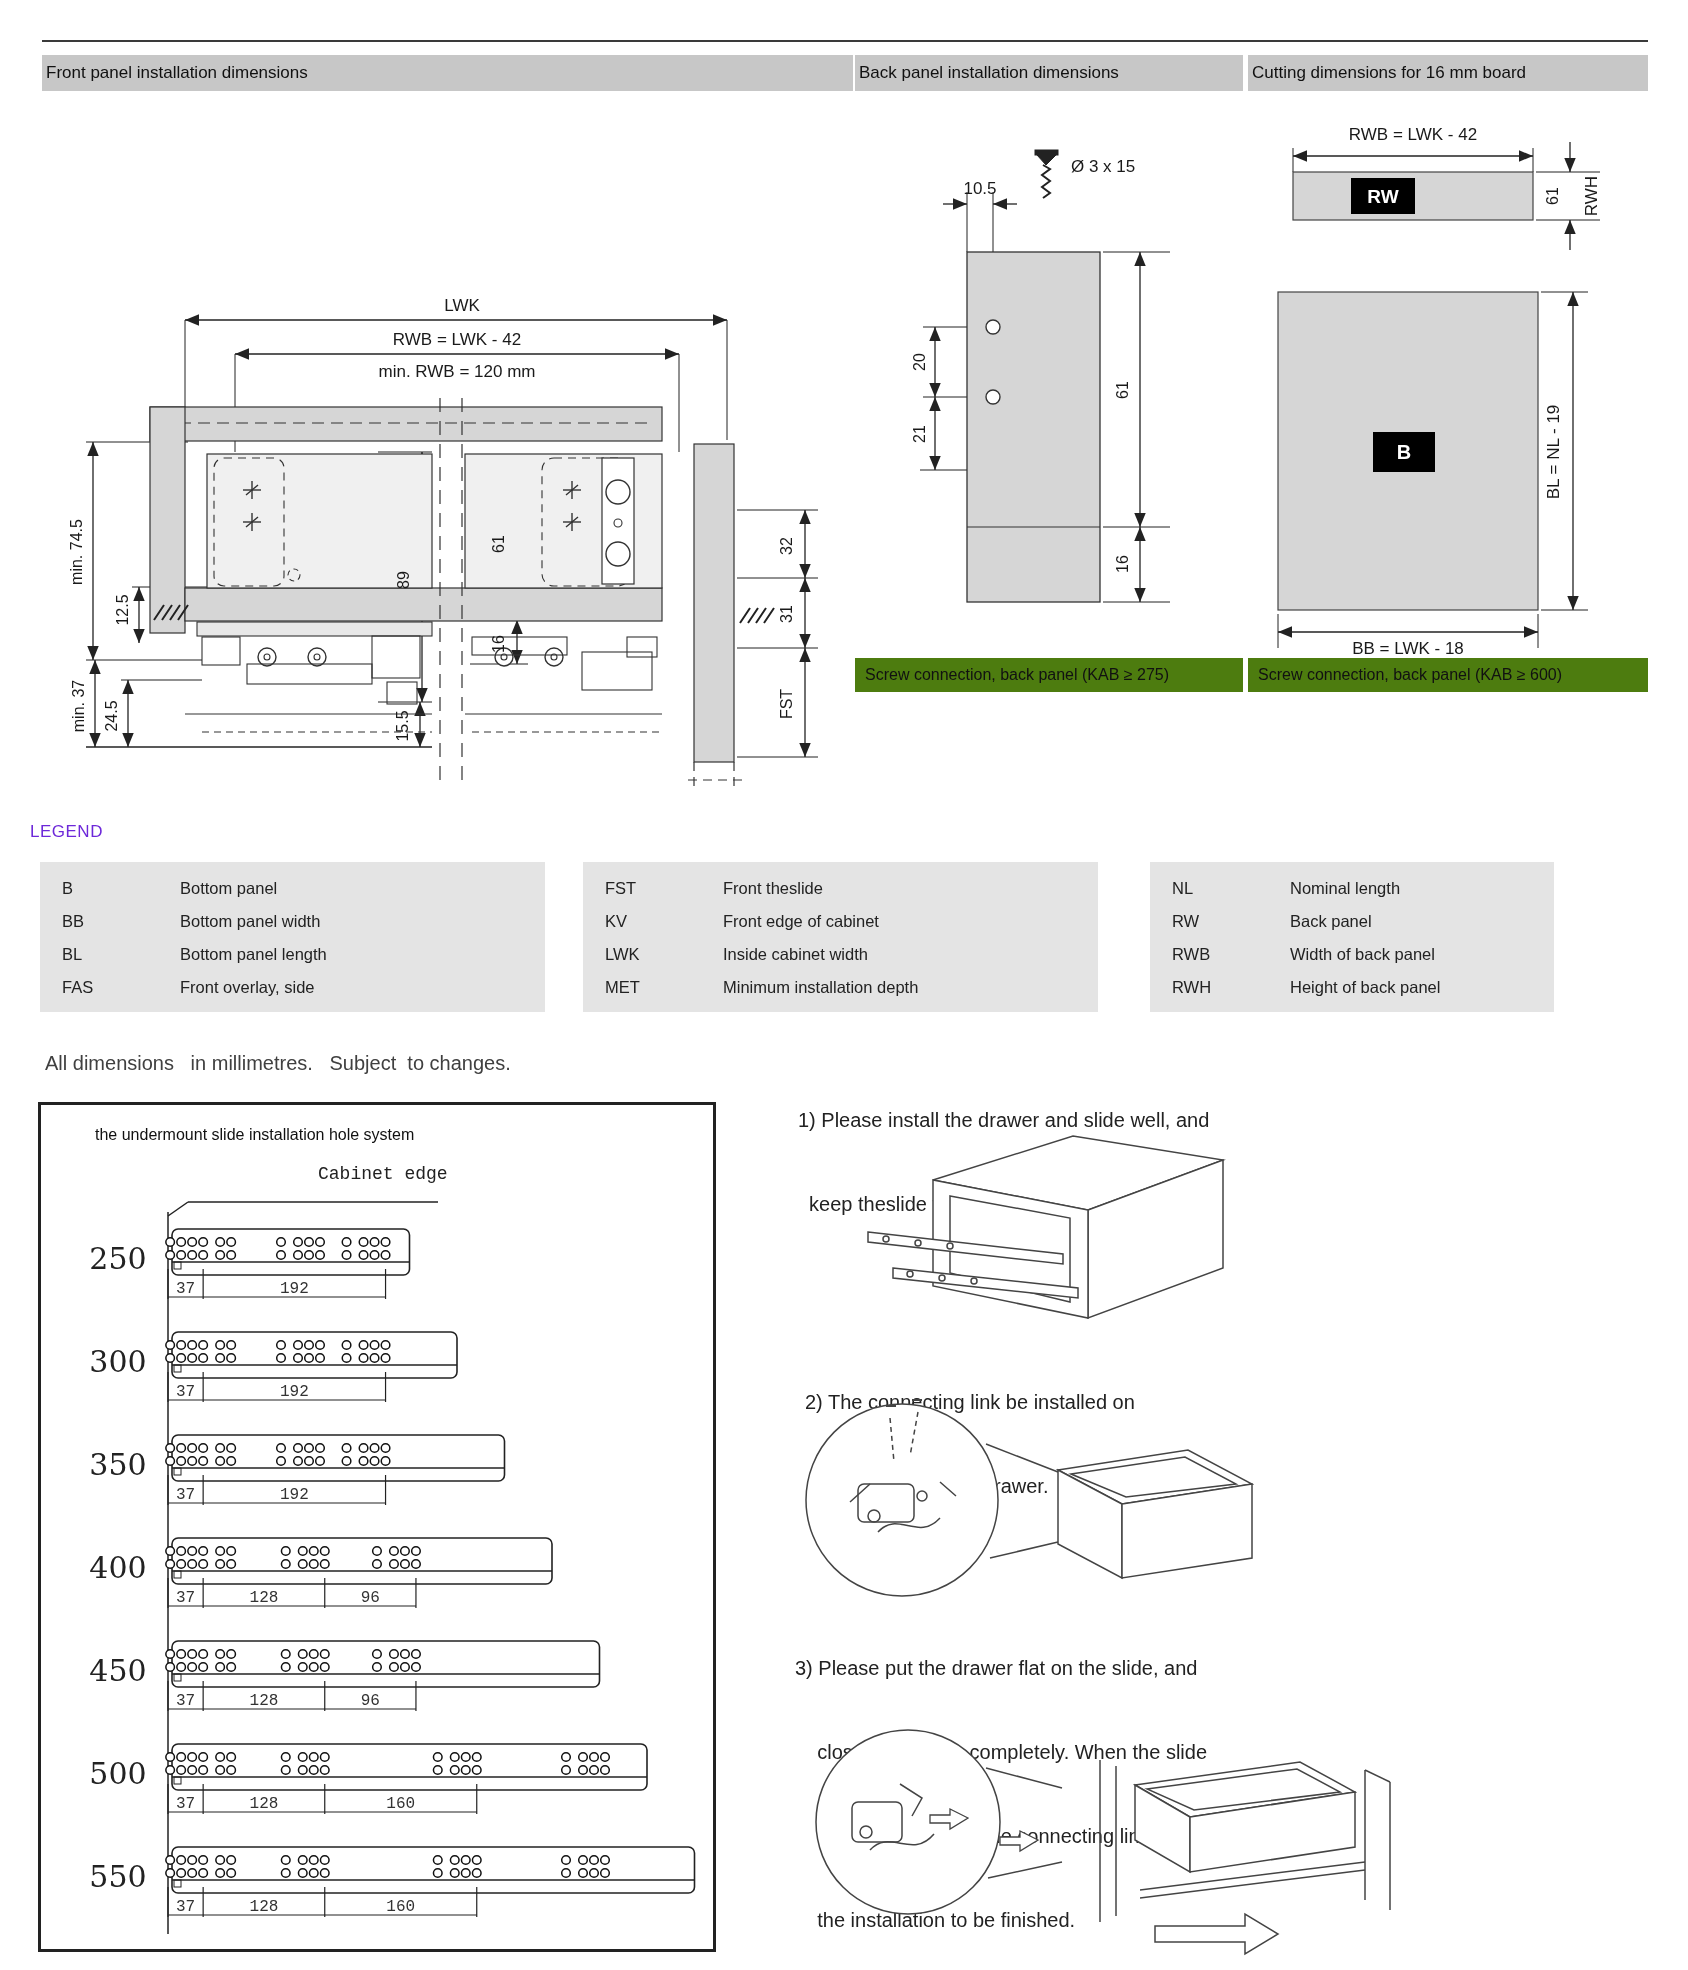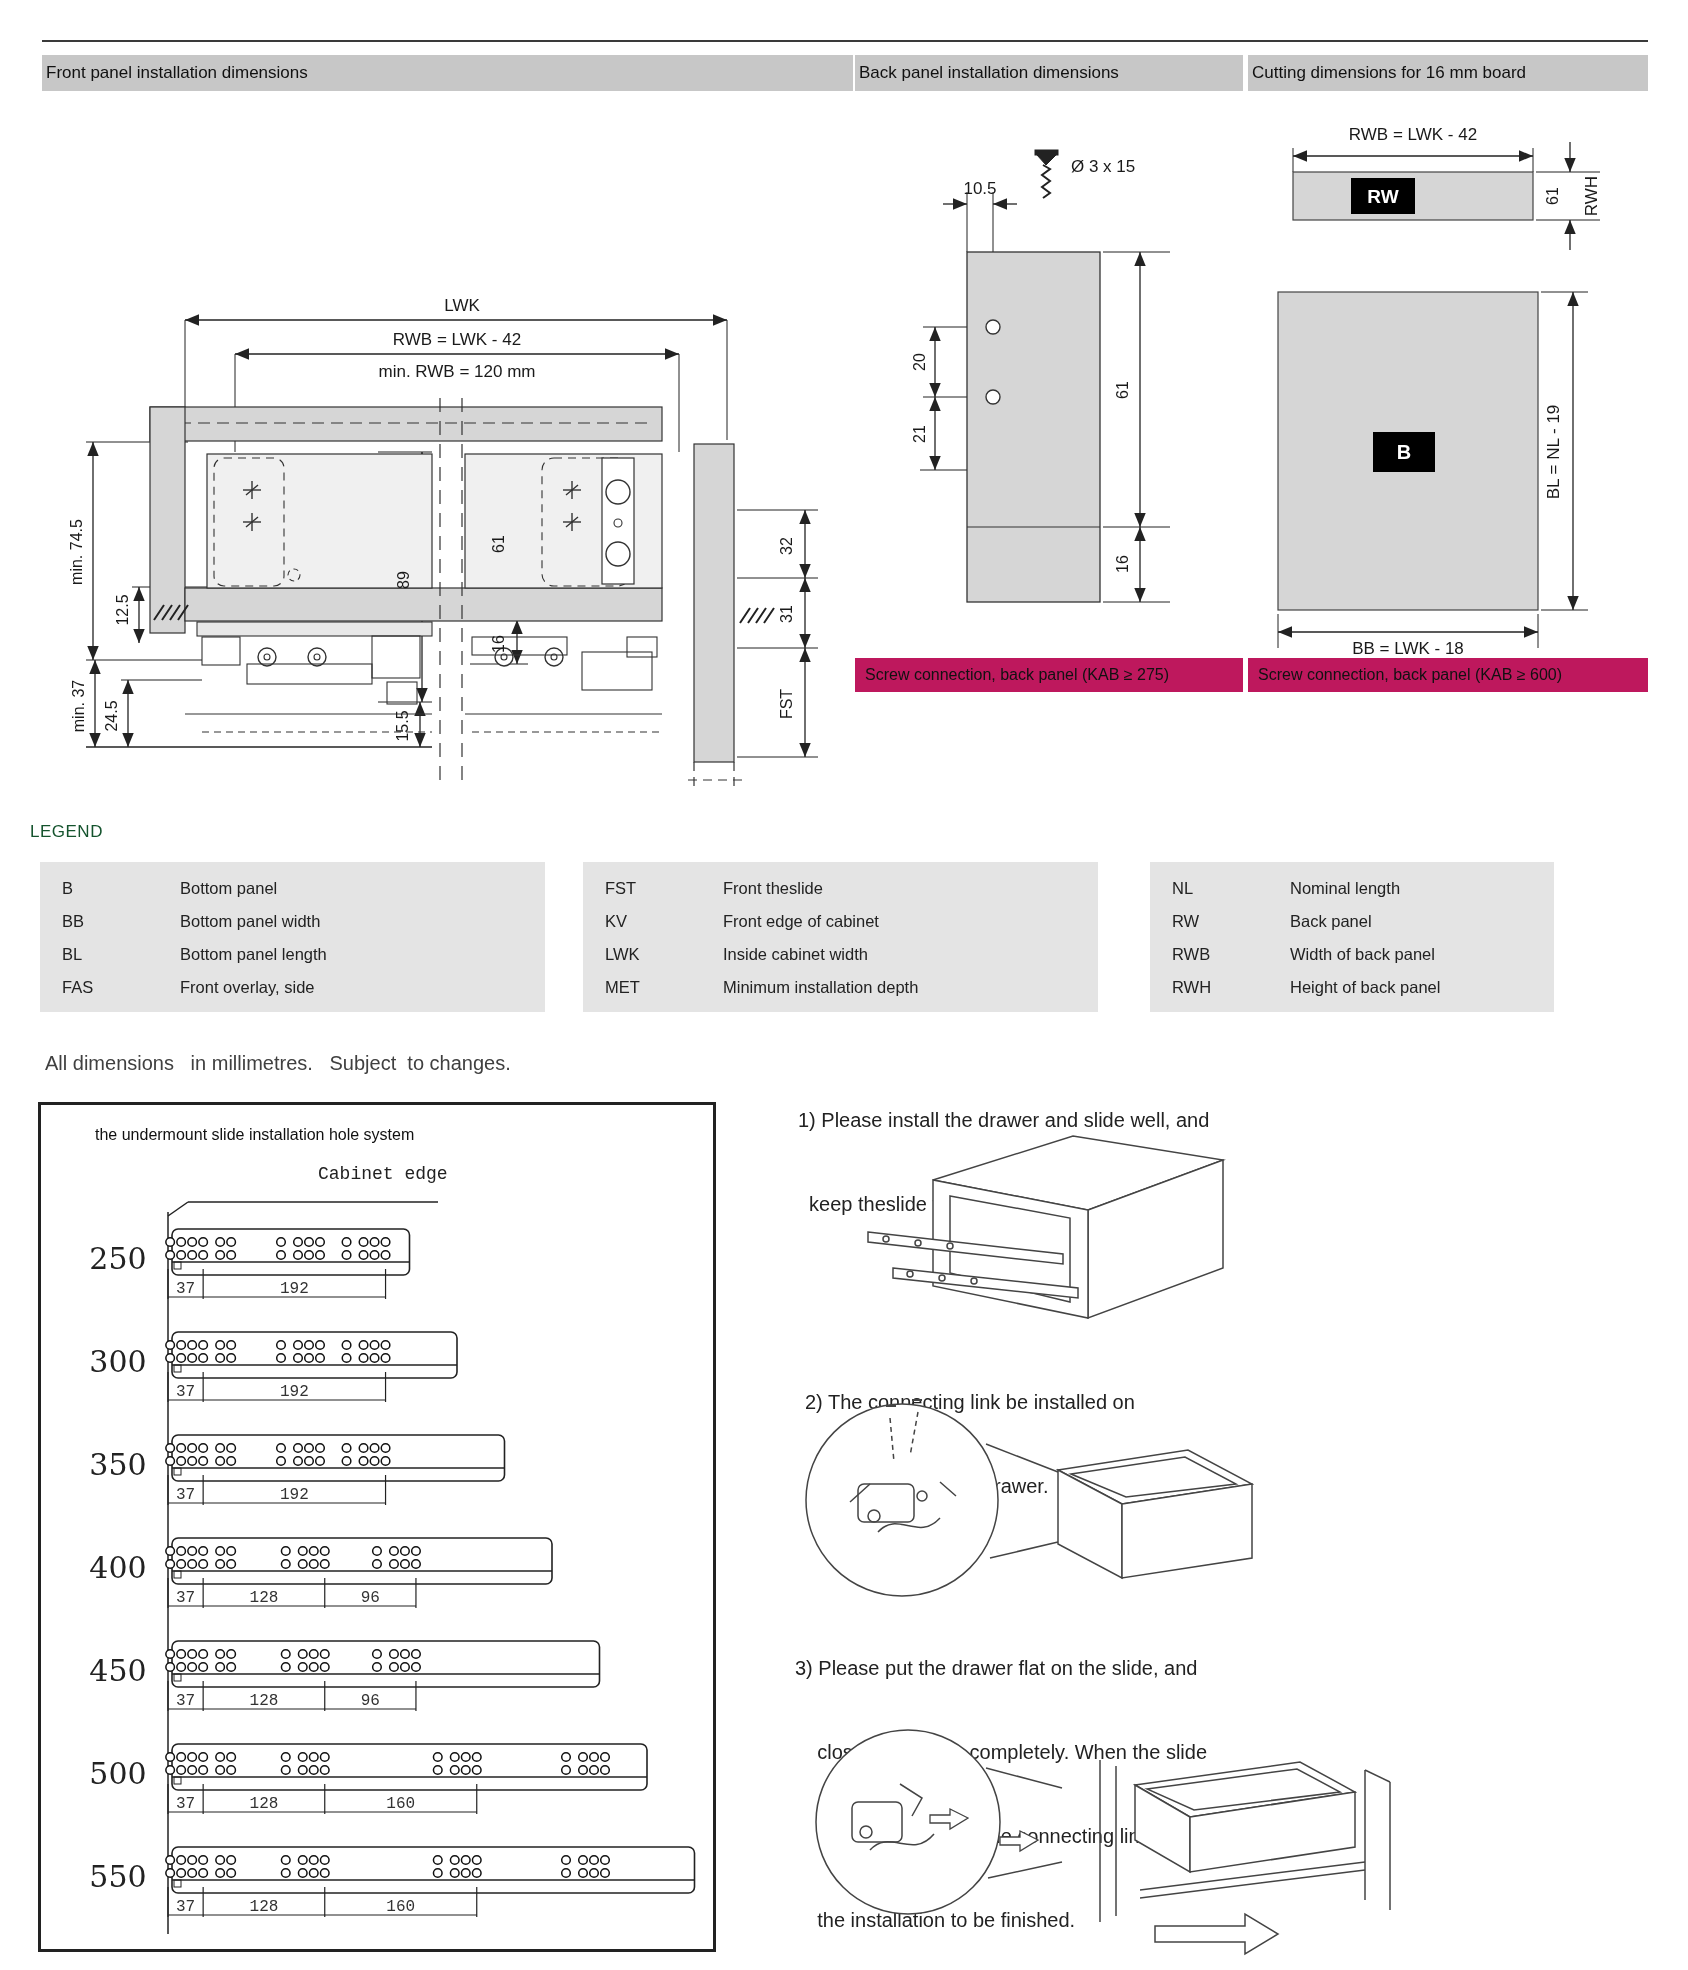--- a/index.html
+++ b/index.html
@@ -1,26 +1,26 @@
 <!DOCTYPE html>
 <html><head>
 <meta charset="utf-8">
 <style>
   *{margin:0;padding:0;box-sizing:border-box}
   html,body{background:#fff}
   body{font-family:"Liberation Sans",sans-serif;color:#1a1a1a}
   .page{position:relative;width:1688px;height:1970px;background:#fff;overflow:hidden}
   .abs{position:absolute}
   .hdr{background:#c7c7c7;height:36px;line-height:36px;padding-left:4px;font-size:17px;color:#111}
-  .ftr{background:#be185d;height:34px;line-height:34px;padding-left:10px;font-size:16px;color:#111}
+  .ftr{background:#4d7c0f;height:34px;line-height:34px;padding-left:10px;font-size:16px;color:#111}
   .toprule{height:2px;background:#3a3a3a}
   .dt{font-family:"Liberation Sans",sans-serif;font-size:16px;fill:#1a1a1a}
   .dts{font-family:"Liberation Sans",sans-serif;font-size:17px;fill:#1a1a1a}
   .wt{font-family:"Liberation Sans",sans-serif;font-size:19px;font-weight:bold;fill:#ffffff}
-  .legend-title{color:#14532d;font-size:17px;letter-spacing:.5px}
+  .legend-title{color:#6d28d9;font-size:17px;letter-spacing:.5px}
   .legend-box{background:#e4e4e4;width:505px;height:150px;padding:17px 0 15px 22px}
   .lrow{height:33px;font-size:16.5px;color:#222}
   .abbr{display:inline-block;width:118px}
   .note{color:#404040;font-size:20px;white-space:pre}
   .holebox{border:3px solid #222;background:#fff}
   .holetitle{font-size:16px;color:#111}
   .cabedge{font-family:"Liberation Mono",monospace;font-size:18px;color:#222}
   .mono{font-family:Liberation Sans, sans-serif;white-space:pre;font-size:20px;line-height:28px;color:#222}
   svg{display:block}
 </style>

